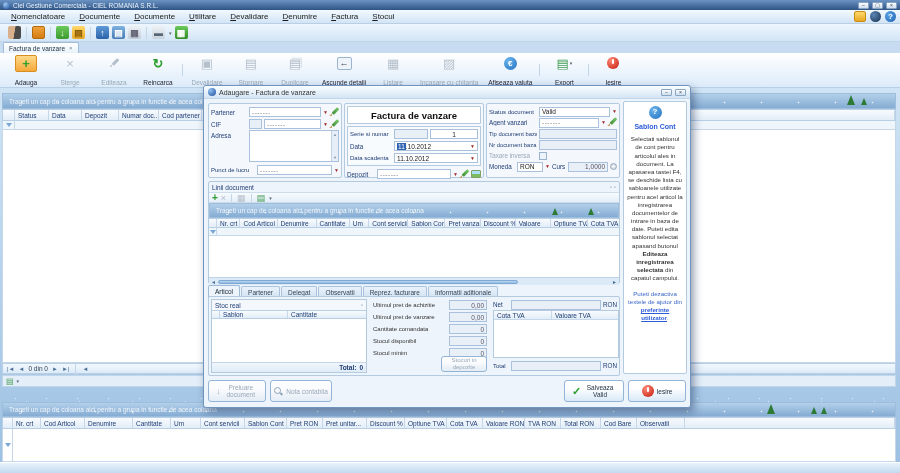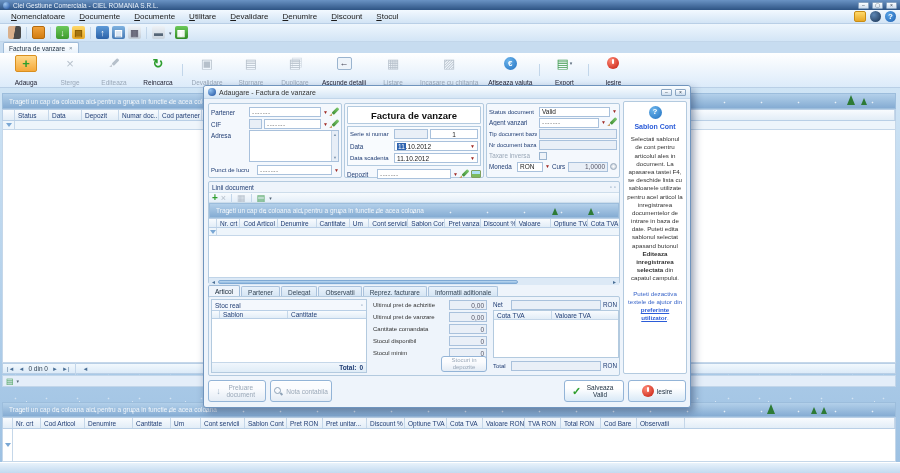--- a/index.html
+++ b/index.html
@@ -129,21 +129,21 @@
   <span class="wbtn">×</span>
 </div>
 
 <div class="menubar">
   <span class="mitem">Nomenclatoare</span>
   <span class="mitem">Documente</span>
   <span class="mitem">Documente</span>
   <span class="mitem">Utilitare</span>
   <span class="mitem">Devalidare</span>
   <span class="mitem">Denumire</span>
-  <span class="mitem">Discount</span>
+  <span class="mitem">Factura</span>
   <span class="mitem">Stocul</span>
   <span class="sp"></span>
   <span class="mi mi-cart"></span>
   <span class="mi mi-globe"></span>
   <span class="mi mi-help">?</span>
 </div>
 
 <div class="toolbar">
   <span class="tico t-hand"></span>
   <span class="sep"></span>

